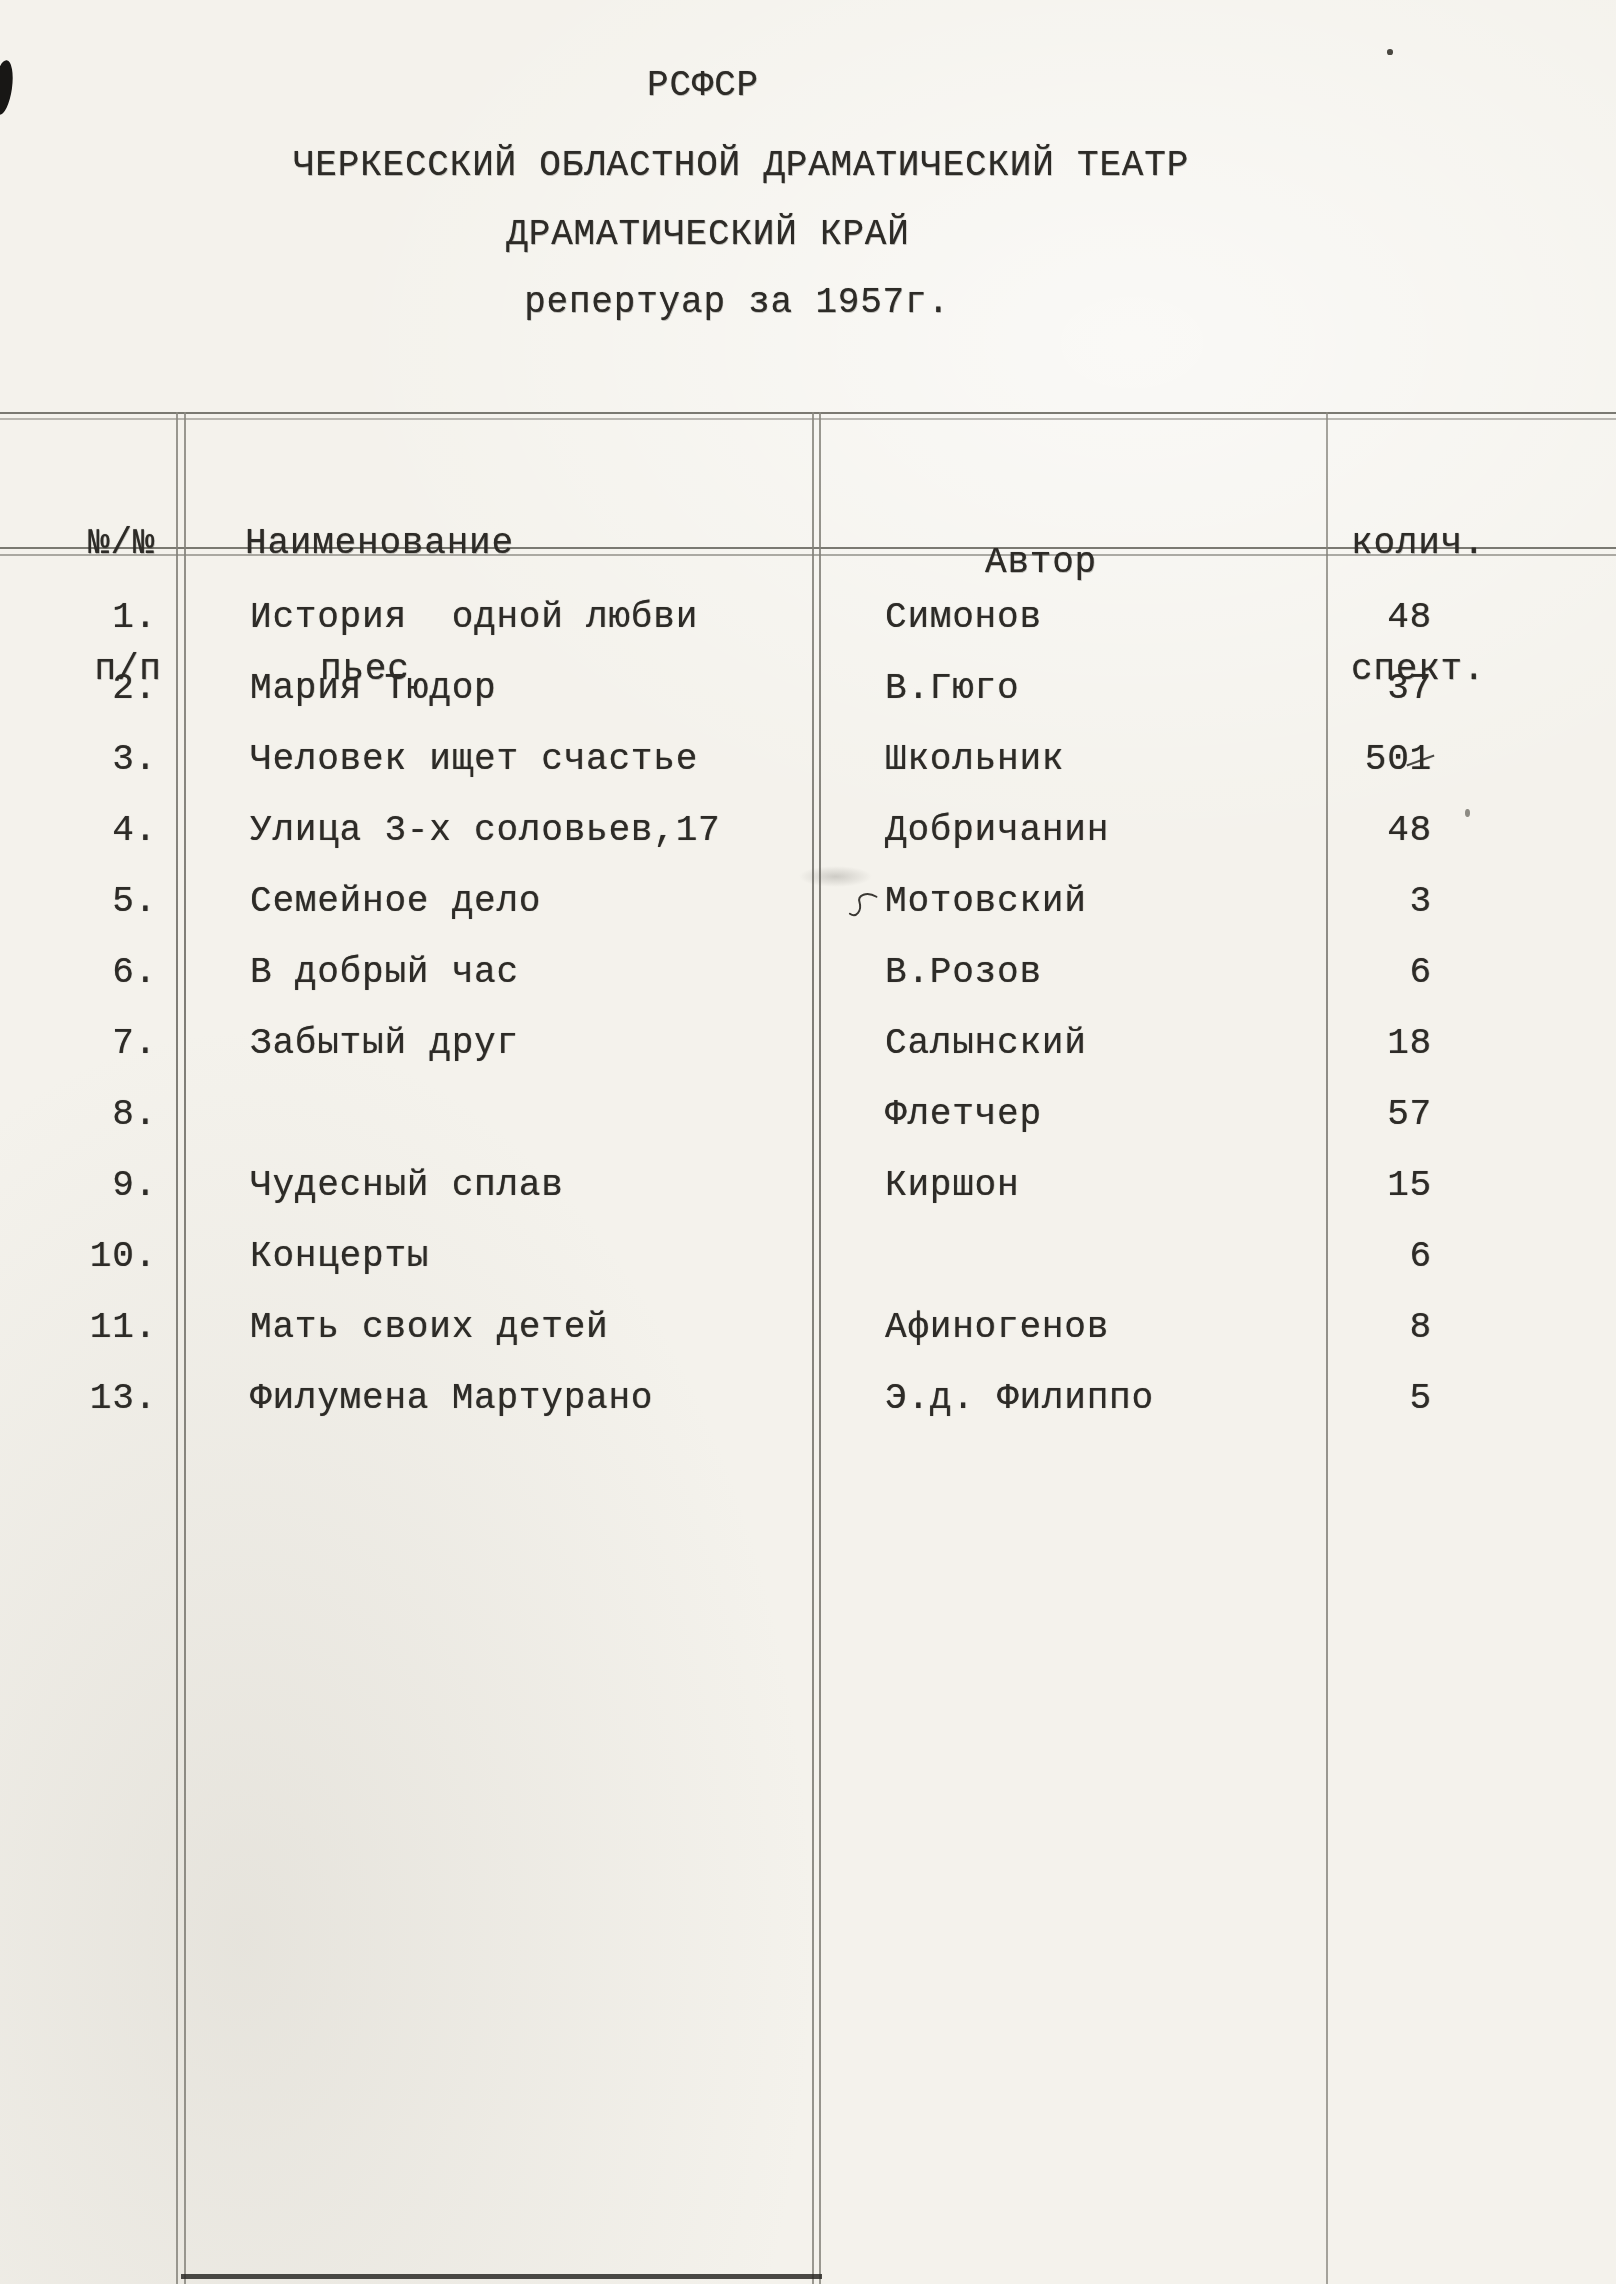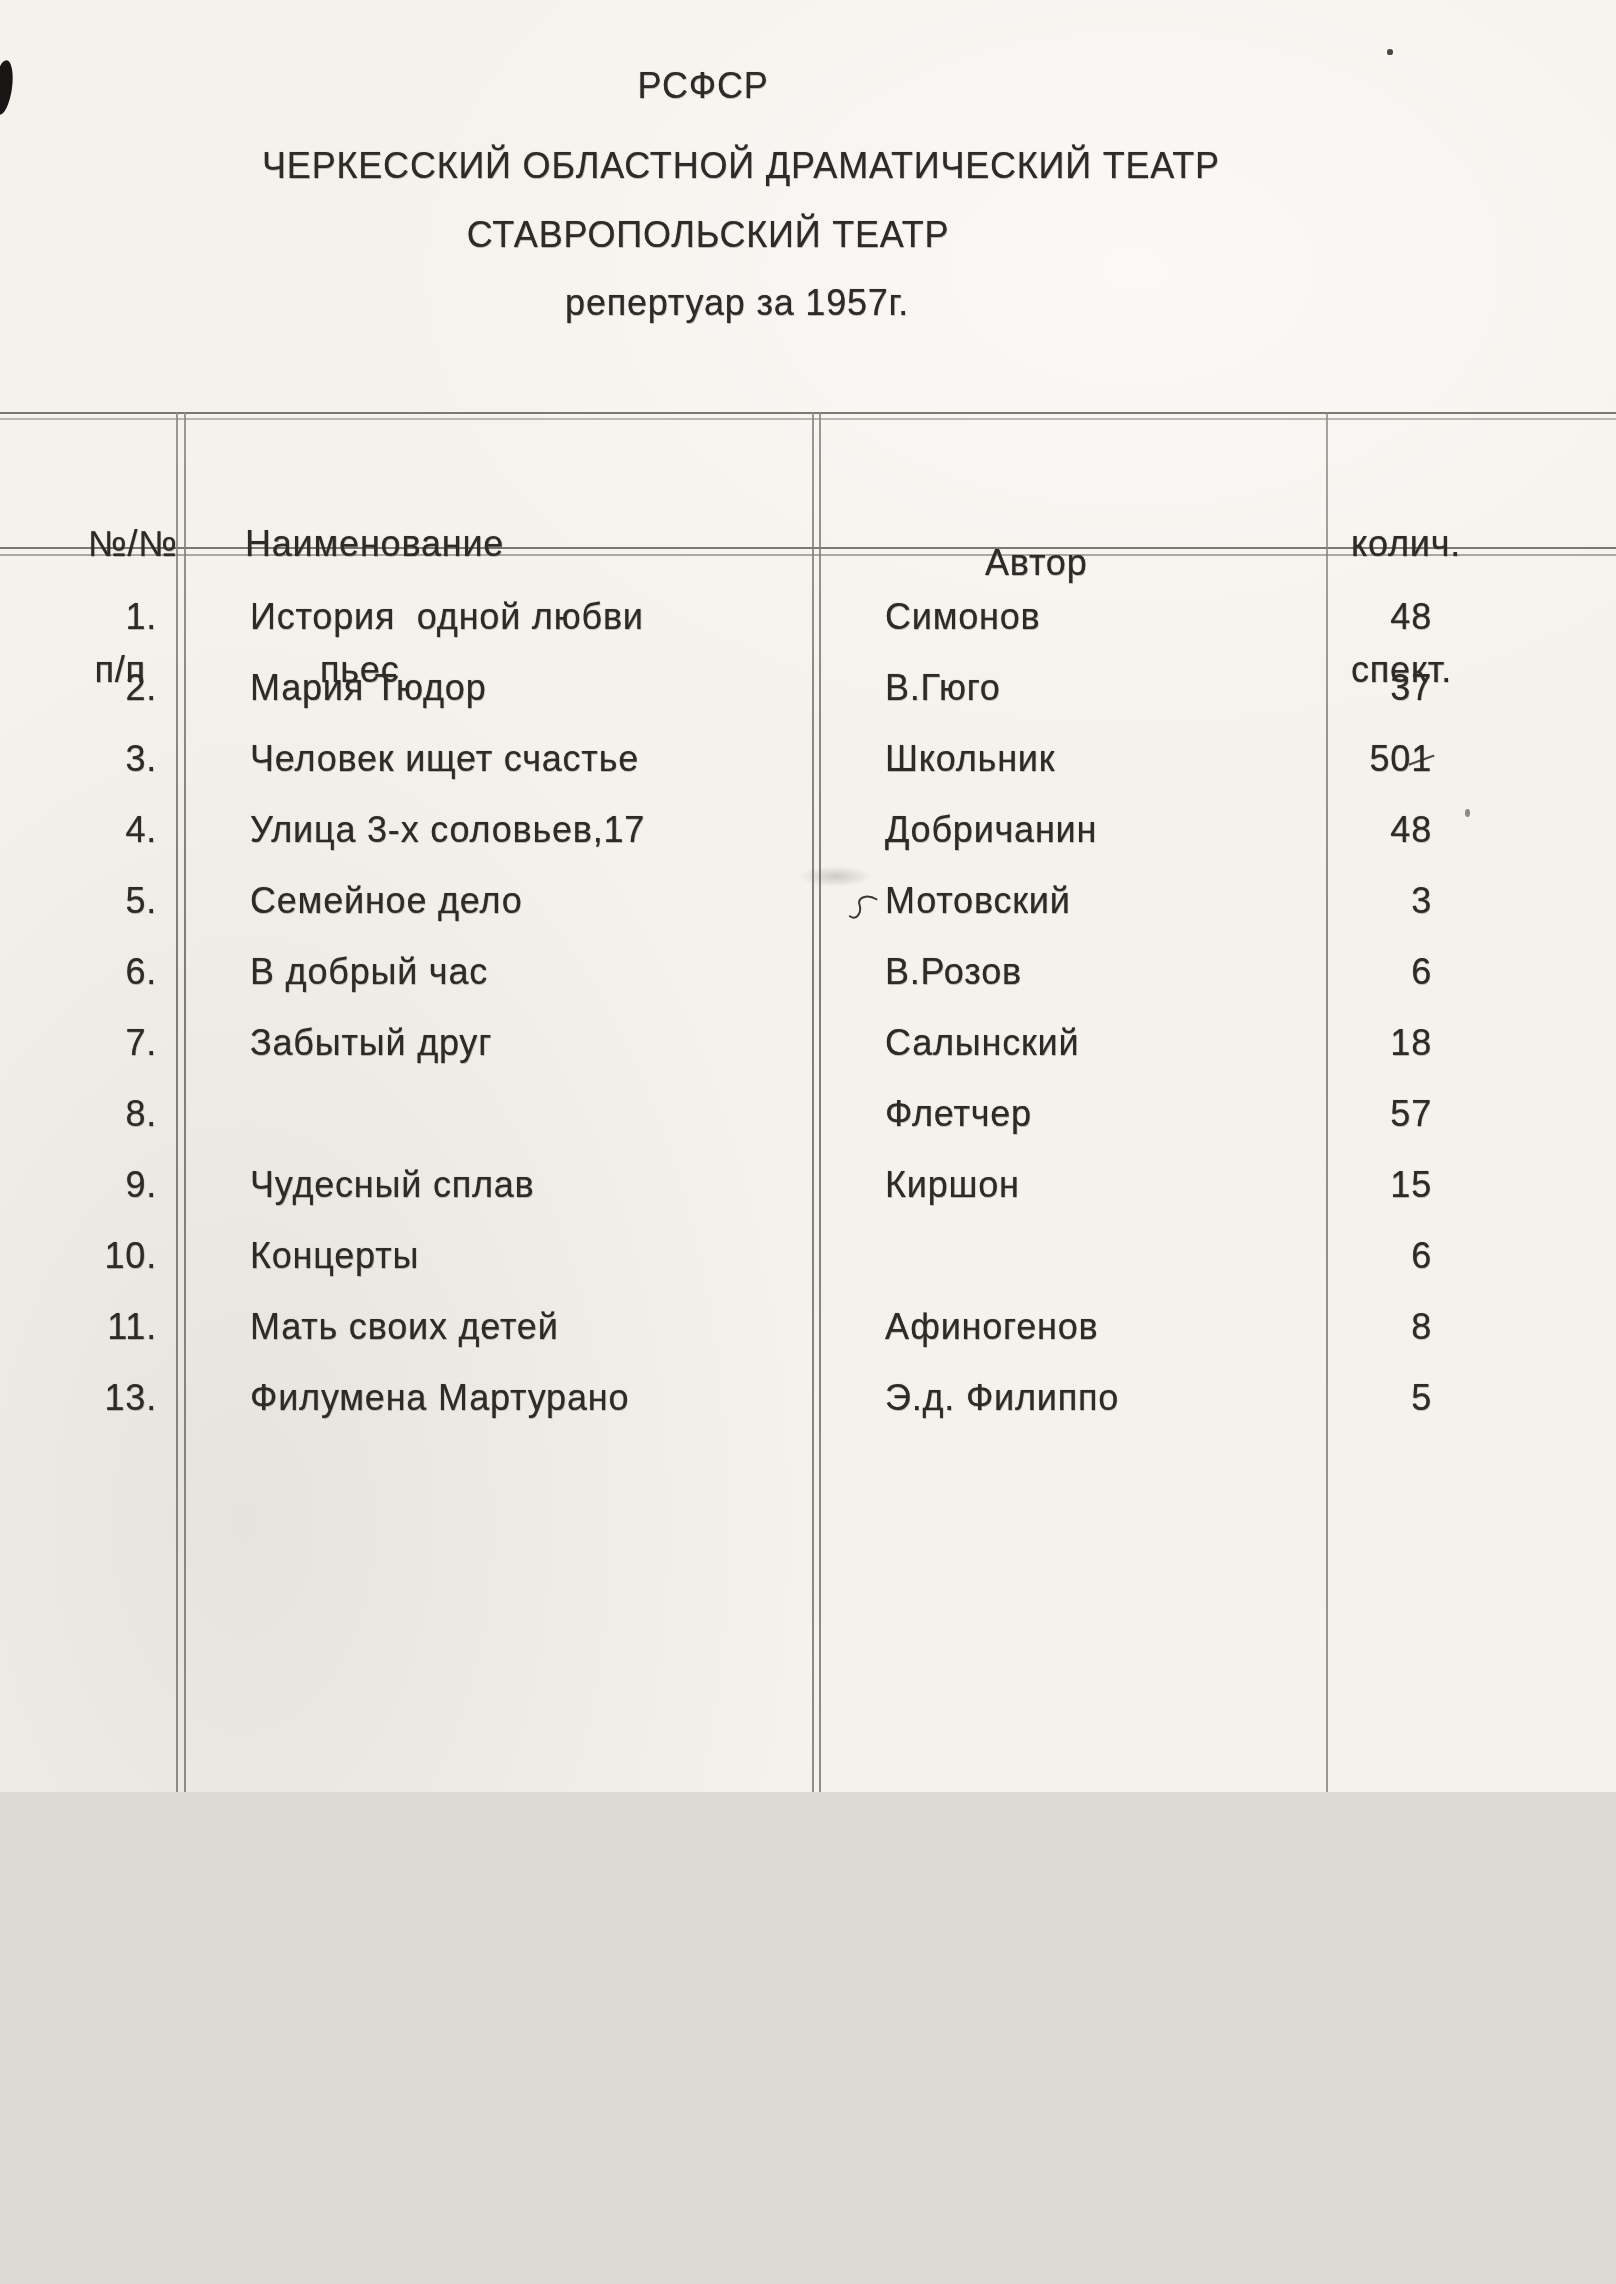--- a/index.html
+++ b/index.html
@@ -1,25 +1,25 @@
 <!DOCTYPE html>
 <html style="font-size:13px"><head>
 <meta charset="utf-8">
 <style>
   html,body { margin:0; padding:0; background:#dcdad4; }
   .page {
     position:relative;
-    width:1617px; height:1792px;
+    width:1617px; height:2284px;
     margin:0 auto;
     overflow:hidden;
     background:
       radial-gradient(1142px 734px at 70% 15%, rgba(255,255,255,0.55), rgba(255,255,255,0) 70%),
       radial-gradient(816px 1305px at 15% 85%, rgba(198,194,184,0.30), rgba(198,194,184,0) 70%),
       #f4f2ec;
-    font-family:Liberation Sans, sans-serif;
+    font-family:Liberation Mono, monospace;
     color:var(--ink,#2d2b27);
   }
   .typed {
     white-space:pre;
     font-size:36px;
     letter-spacing:0.8px;
     text-shadow:0 0 0.8px rgba(45,43,39,0.55), 0.6px 0.6px 0.5px rgba(45,43,39,0.25);
   }
   
   .h-line { position:absolute; transform:translateX(-50%); }
@@ -75,21 +75,21 @@
   .smudge { left:799px; top:866px; width:73px; height:21px;
             background:radial-gradient(closest-side, rgba(90,88,82,.25), rgba(90,88,82,0)); }
 </style>
 </head>
 <body>
 
 <div class="page" style="--ink: #2d2b27; background-color: rgb(244, 242, 236);">
 
   <div class="typed h-line hl0">РСФСР</div>
   <div class="typed h-line hl1">ЧЕРКЕССКИЙ ОБЛАСТНОЙ ДРАМАТИЧЕСКИЙ ТЕАТР</div>
-  <div class="typed h-line hl2">СТАВРОПОЛЬСКИЙ ТЕАТР</div>
+  <div class="typed h-line hl2">ДРАМАТИЧЕСКИЙ КРАЙ</div>
   <div class="typed h-line hl3">репертуар за 1957г.</div>
 
   <div class="hline ht-a"></div>
   <div class="hline ht-b"></div>
   <div class="hline hh-a"></div>
   <div class="hline hh-b"></div>
   <div class="vline v1a"></div>
   <div class="vline v1b"></div>
   <div class="vline v2a"></div>
   <div class="vline v2b"></div>

